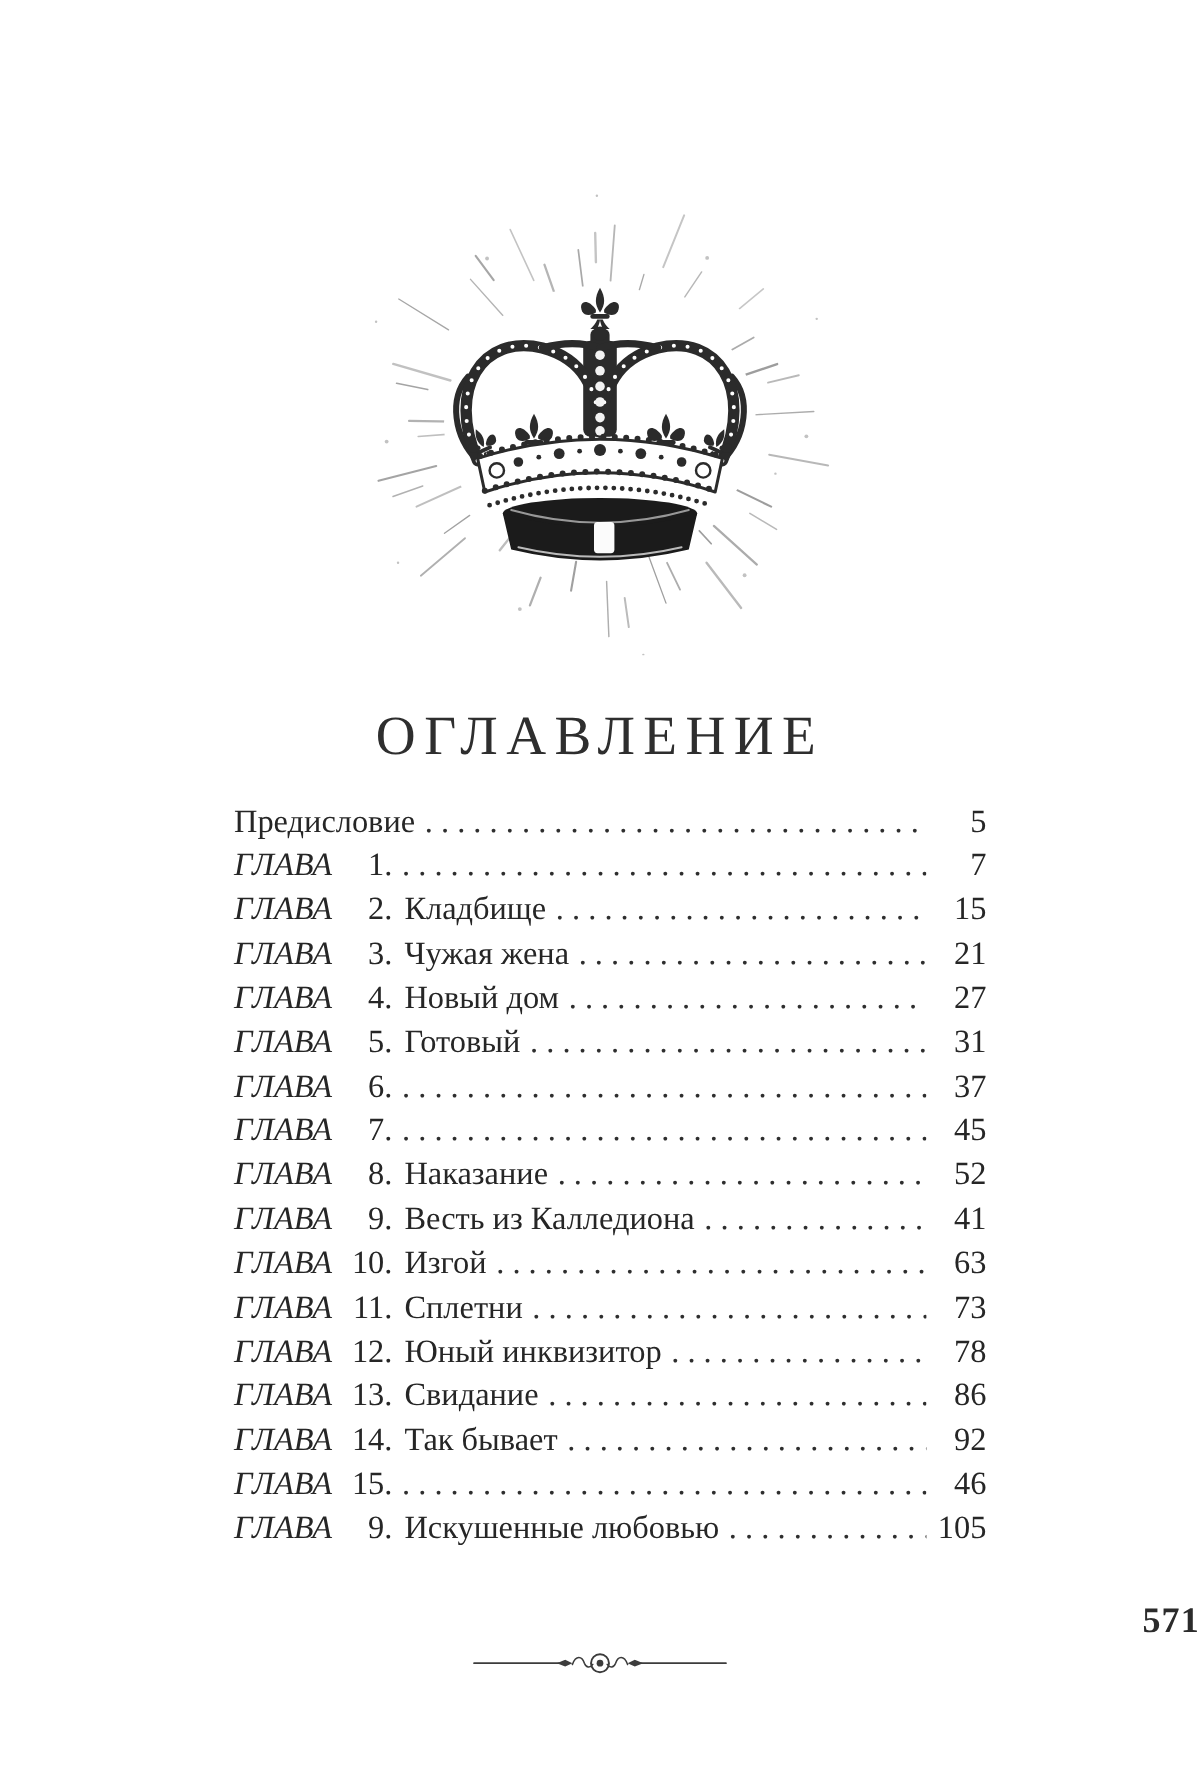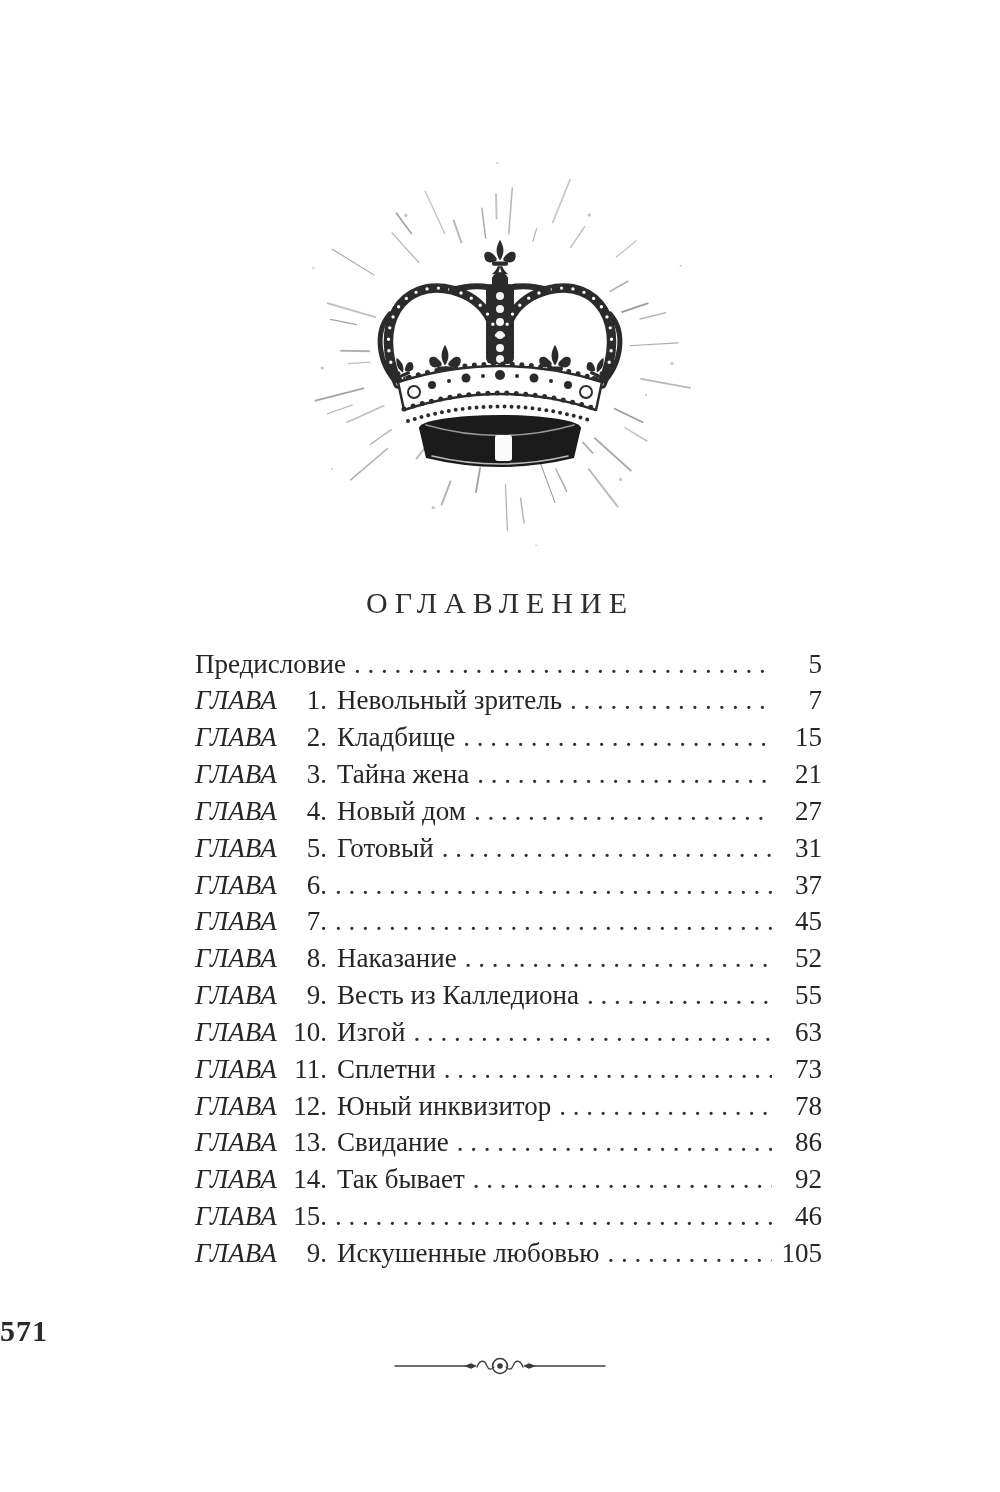--- a/index.html
+++ b/index.html
@@ -14,21 +14,21 @@
     font-family: "Liberation Serif", "DejaVu Serif", serif;
     color: #262626;
   }
   .crown-wrap {
     margin: 138px auto 0;
     width: 440px; height: 408px;
   }
   .page-title {
     margin: 38px 0 0;
     text-align: center;
-    font-size: 30px;
+    font-size: 46px;
     font-weight: normal;
     letter-spacing: 7px;
     line-height: 1.25;
     color: #2e2e2e;
     font-family: "Liberation Serif", "DejaVu Serif", serif;
   }
   .toc {
     margin: 24px 178px 0 195px;
   }
   .row {
@@ -52,21 +52,21 @@
     color: #2e2e2e;
   }
   .pg {
     flex: 0 0 auto;
     min-width: 42px;
     text-align: right;
     padding-left: 8px;
   }
   .footer {
     margin-top: 42px;
-    text-align: left;
+    text-align: right;
   }
   .folio {
     font-size: 30px;
     font-weight: bold;
     letter-spacing: 1px;
     line-height: 34px;
     color: #2b2b2b;
   }
   .flourish { display: block; margin: 2px auto 0; }
 </style>
@@ -208,37 +208,36 @@
 
     <div class="row row-preface">
       <span class="ch-title">Предисловие</span>
       <span class="leader"></span>
       <span class="pg">5</span>
     </div>
 
     <div class="row">
       <span class="ch-word">ГЛАВА</span>
       <span class="ch-num">1.</span>
-      <span class="ch-title">Невольный зритель</span>
       <span class="leader"></span>
       <span class="pg">7</span>
     </div>
 
     <div class="row">
       <span class="ch-word">ГЛАВА</span>
       <span class="ch-num">2.</span>
       <span class="ch-title">Кладбище</span>
       <span class="leader"></span>
       <span class="pg">15</span>
     </div>
 
     <div class="row">
       <span class="ch-word">ГЛАВА</span>
       <span class="ch-num">3.</span>
-      <span class="ch-title">Тайна жена</span>
+      <span class="ch-title">Чужая жена</span>
       <span class="leader"></span>
       <span class="pg">21</span>
     </div>
 
     <div class="row">
       <span class="ch-word">ГЛАВА</span>
       <span class="ch-num">4.</span>
       <span class="ch-title">Новый дом</span>
       <span class="leader"></span>
       <span class="pg">27</span>
@@ -272,21 +271,21 @@
       <span class="ch-title">Наказание</span>
       <span class="leader"></span>
       <span class="pg">52</span>
     </div>
 
     <div class="row">
       <span class="ch-word">ГЛАВА</span>
       <span class="ch-num">9.</span>
       <span class="ch-title">Весть из Калледиона</span>
       <span class="leader"></span>
-      <span class="pg">55</span>
+      <span class="pg">41</span>
     </div>
 
     <div class="row">
       <span class="ch-word">ГЛАВА</span>
       <span class="ch-num">10.</span>
       <span class="ch-title">Изгой</span>
       <span class="leader"></span>
       <span class="pg">63</span>
     </div>
 

